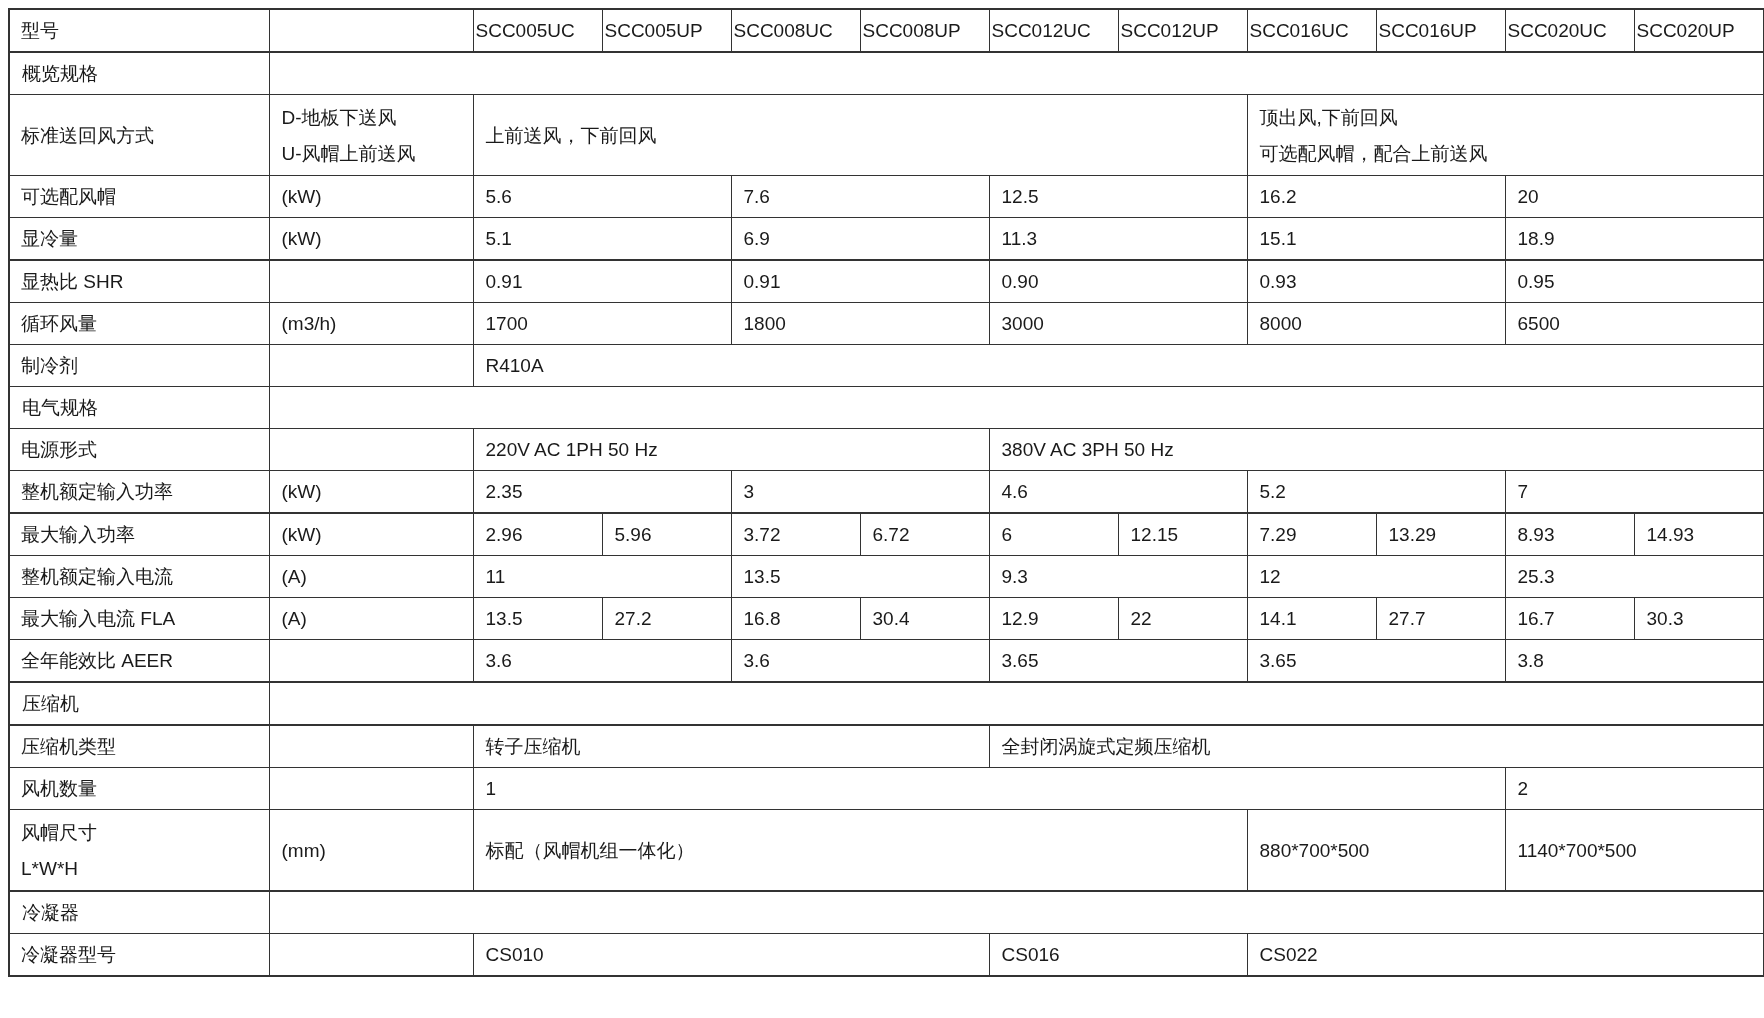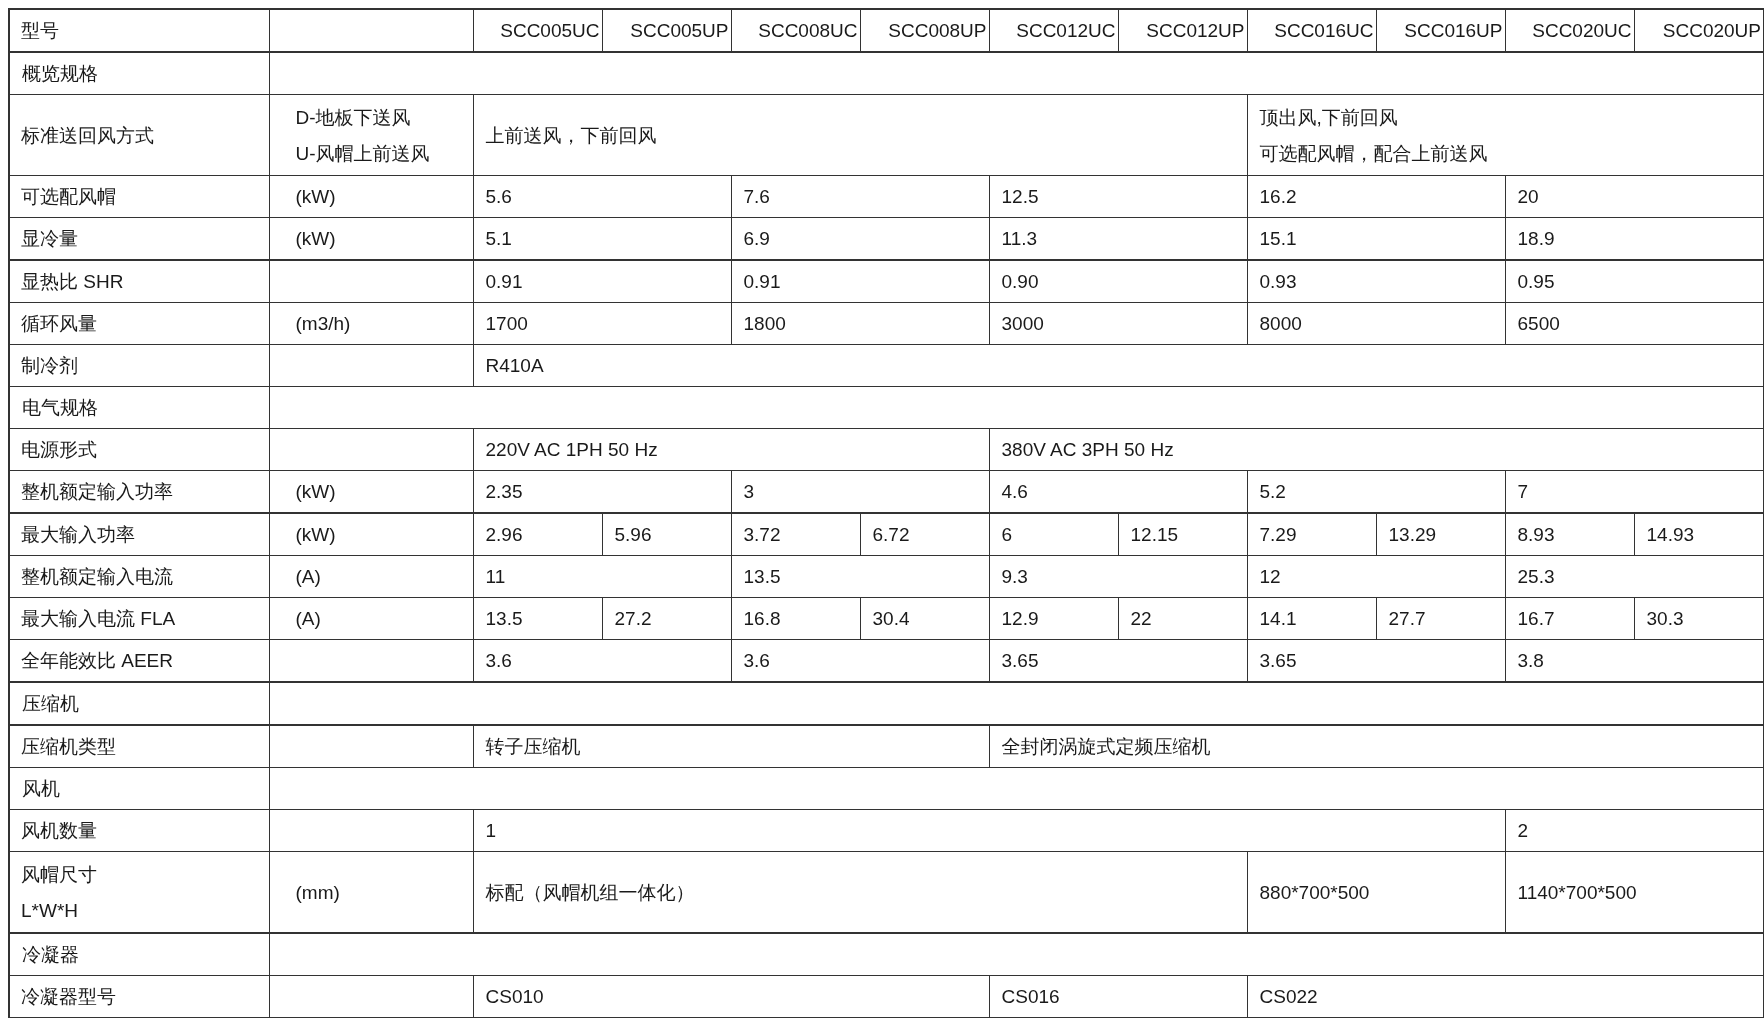--- a/index.html
+++ b/index.html
@@ -23,23 +23,23 @@
     height:40px;
     font-size:19px;
     line-height:1.25;
     padding:1px 4px 0 12px;
     vertical-align:middle;
     white-space:pre-line;
     overflow:hidden;
   }
   tr.tall td{height:79px;line-height:36px;}
   tr.thick-top td{border-top:2px solid var(--border);}
-  td.model{text-align:right;padding:1px 2px 0 2px;}
+  td.model{text-align:left;padding:1px 2px 0 2px;}
   td.label{padding-left:11px;}
-  td.unit{padding-left:26px;}
+  td.unit{padding-left:12px;}
   td.section{}
 </style>
 </head>
 <body>
 
 <div class="screen">
   <table class="spec">
       <colgroup>
         <col style="width: 260px;">
         <col style="width: 204px;">
@@ -191,24 +191,20 @@
           <td class="section">压缩机</td>
           <td colspan="11" class="value"></td>
         </tr>
         <tr class="thick-top">
           <td class="label">压缩机类型</td>
           <td class="unit"></td>
           <td colspan="4" class="value">转子压缩机</td>
           <td colspan="6" class="value">全封闭涡旋式定频压缩机</td>
         </tr>
         <tr>
-          <td class="section">风机</td>
-          <td colspan="11" class="value"></td>
-        </tr>
-        <tr>
           <td class="label">风机数量</td>
           <td class="unit"></td>
           <td colspan="8" class="value">1</td>
           <td colspan="2" class="value">2</td>
         </tr>
         <tr class="tall">
           <td class="label">风帽尺寸
 L*W*H</td>
           <td class="unit">(mm)</td>
           <td colspan="6" class="value">标配（风帽机组一体化）</td>

